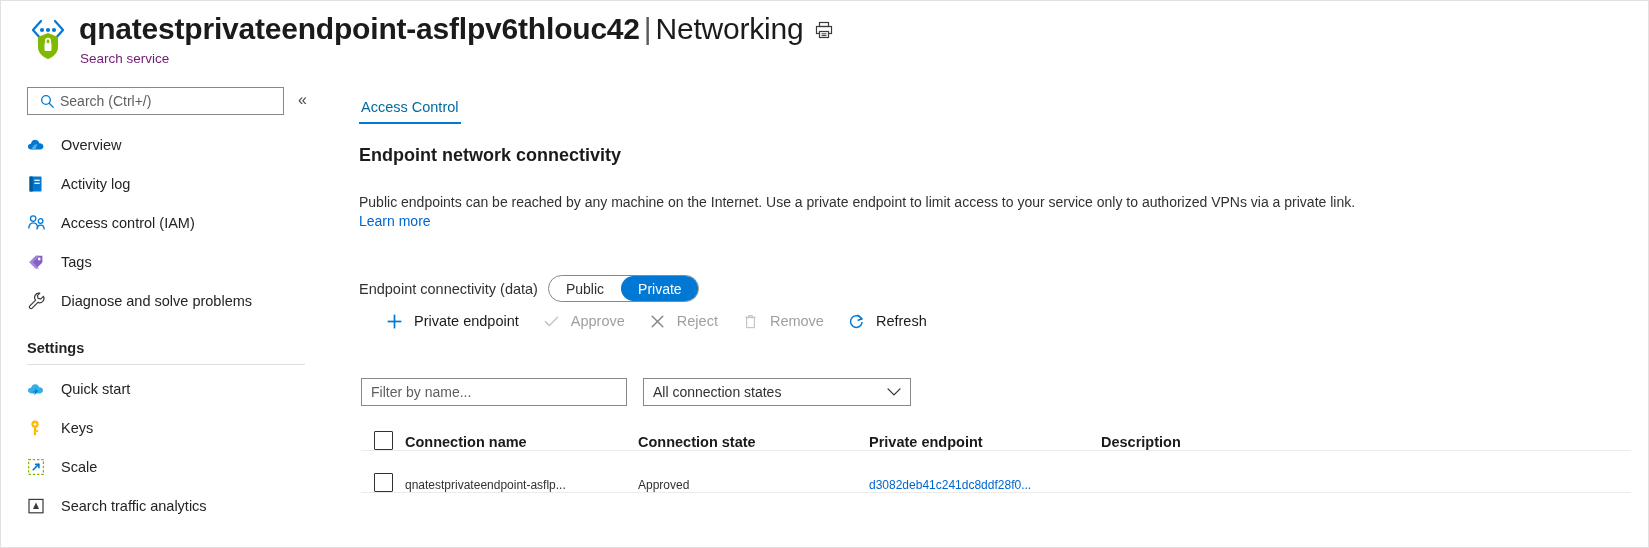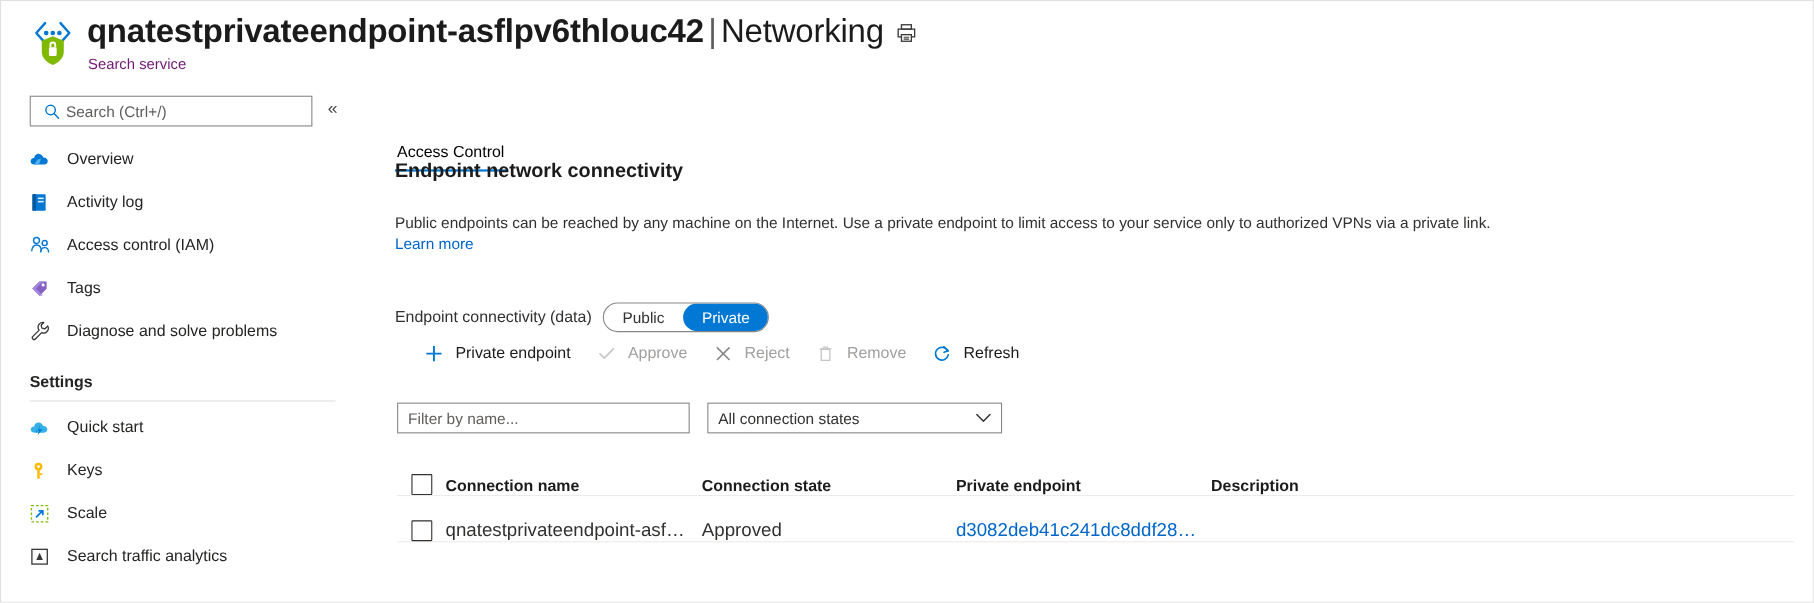--- a/index.html
+++ b/index.html
@@ -161,21 +161,21 @@
     left: 0; top: 16px;
     display: flex;
   }
   .tab {
     font-size: 14.5px;
     color: #323130;
     padding: 4px 2px 9px 2px;
     cursor: pointer;
     position: relative;
   }
-  .tab.active { color: #000000; margin-top: 32px; }
+  .tab.active { color: #0369a1; }
   .tab.active::after {
     content: "";
     position: absolute;
     left: 0; right: 0; bottom: 0;
     height: 2.5px;
     background: #0078d4;
   }
   .section-title {
     position: absolute;
     left: 0; top: 66px;
@@ -260,21 +260,21 @@
   .tb-label {
     font-size: 14.5px;
     color: #1b1b1b;
     padding-left: 9px;
     white-space: nowrap;
   }
   .tb-btn.disabled .tb-label { color: #a19f9d; }
 
   .filters {
     position: absolute;
-    left: 2px; top: 287px;
+    left: 2px; top: 299px;
     display: flex;
     align-items: flex-start;
   }
   .filter-input {
     width: 266px; height: 28px;
     border: 1px solid #8a8886;
     box-sizing: border-box;
     font-family: "Liberation Sans", sans-serif;
     font-size: 14px;
     color: #323130;
@@ -337,21 +337,21 @@
   .c3 { width: 232px; flex: none; }
   .c4 { flex: 1; }
   .th {
     font-size: 14.5px;
     font-weight: 600;
     color: #1b1b1b;
     white-space: nowrap;
     overflow: hidden;
   }
   .td {
-    font-size: 17px;
+    font-size: 12px;
     color: #323130;
     white-space: nowrap;
     overflow: hidden;
     text-overflow: ellipsis;
     padding-right: 12px;
     box-sizing: border-box;
   }
   .td.link {
     color: #0066cc;
     cursor: pointer;

